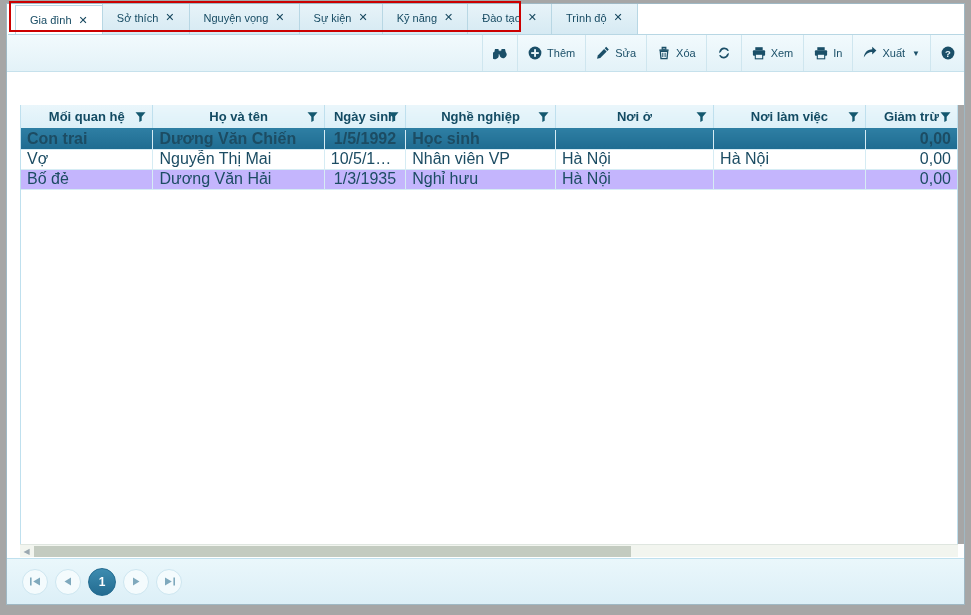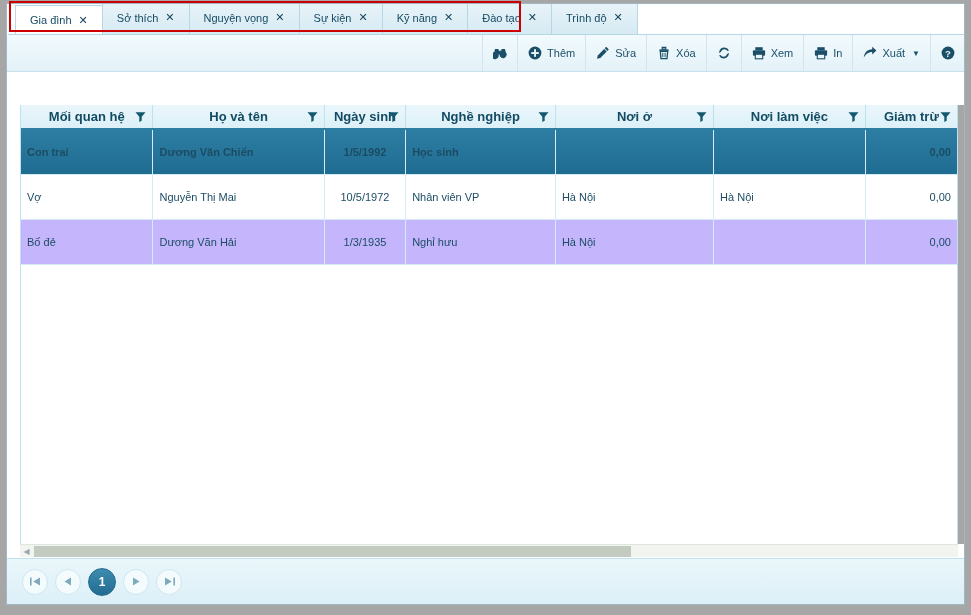--- a/index.html
+++ b/index.html
@@ -167,23 +167,23 @@
   .filter-ico{
     position:absolute;right:0;top:50%;
     transform:translateY(-50%);
     cursor:pointer;
     line-height:0;
   }
   table.grid tbody td{
     height:20px;
     border-right:1px solid #d6ecf4;
     border-bottom:1px solid #d6ecf4;
-    padding:16px 6px;
+    padding:0 6px;
     color:#1c4c63;
-    font-size:11px;
+    font-size:16px;
     white-space:nowrap;
     overflow:hidden;
     text-overflow:ellipsis;
     box-sizing:border-box;
   }
   table.grid tbody td:last-child{border-right:none;}
   tr.row-alt td{background:#c4b5fd;}
   tr.row-plain td{background:#ffffff;}
   tr.row-selected td{
     background:linear-gradient(to bottom,#2d7da2,#1f6c91);

